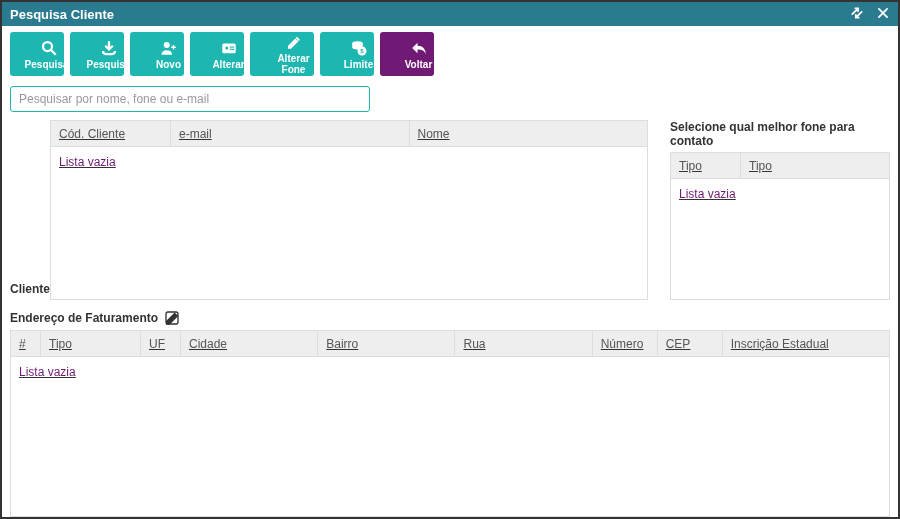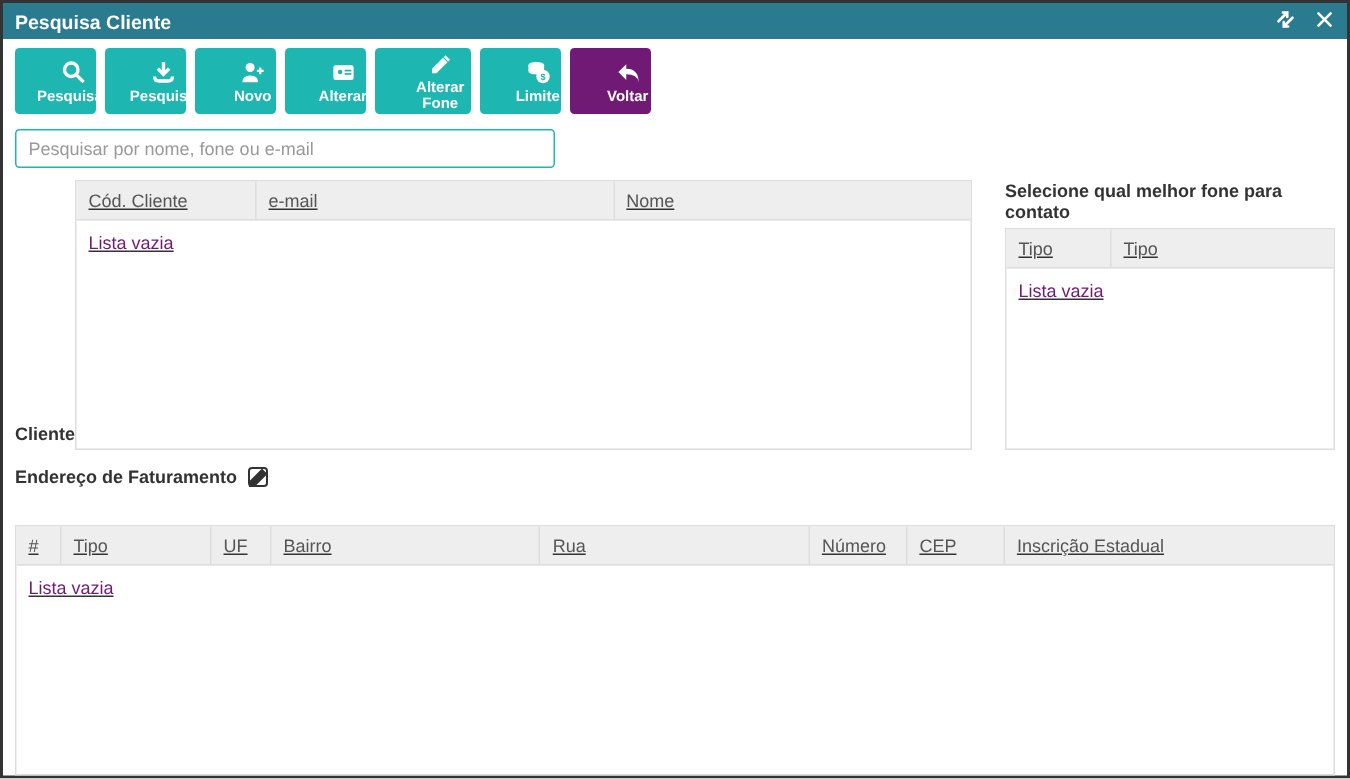--- a/index.html
+++ b/index.html
@@ -94,21 +94,21 @@
     align-items: center;
   }
   .grid-header .col:last-child { border-right: none; }
   .grid-body {
     flex: 1;
     padding: 8px;
     color: #701a75;
     font-size: 12px;
   }
   .upper .grid { height: 180px; }
-  .lower { margin-top: 10px; display: flex; flex-direction: column; flex: 1; gap: 20px; }
+  .lower { margin-top: 10px; display: flex; flex-direction: column; flex: 1; }
   .lower .grid { flex: 1; }
   .edit-icon-slot svg { display: block; }
 </style>
 </head>
 <body>
 
 <div class="window">
 
   <div class="titlebar">
     <span class="title">Pesquisa Cliente</span>
@@ -239,20 +239,21 @@
               <path d="M4 17 L4 21 L8 21 L20 9 L16 5 Z" fill="#333"></path>
               <rect x="3" y="3" width="18" height="18" rx="3" fill="none"></rect>
             </svg>
         </span>
       </div>
       <div class="grid">
         <div class="grid-header">
           <div class="col" style="width:30px">#</div>
           <div class="col" style="width:100px">Tipo</div>
           <div class="col" style="width:40px">UF</div>
+          <div class="col" style="flex:1.2">Cidade</div>
           <div class="col" style="flex:1.2">Bairro</div>
           <div class="col" style="flex:1.2">Rua</div>
           <div class="col" style="width:65px">Número</div>
           <div class="col" style="width:65px">CEP</div>
           <div class="col" style="flex:1.5">Inscrição Estadual</div>
         </div>
         <div class="grid-body">
           <span>Lista vazia</span>
         </div>
       </div>

